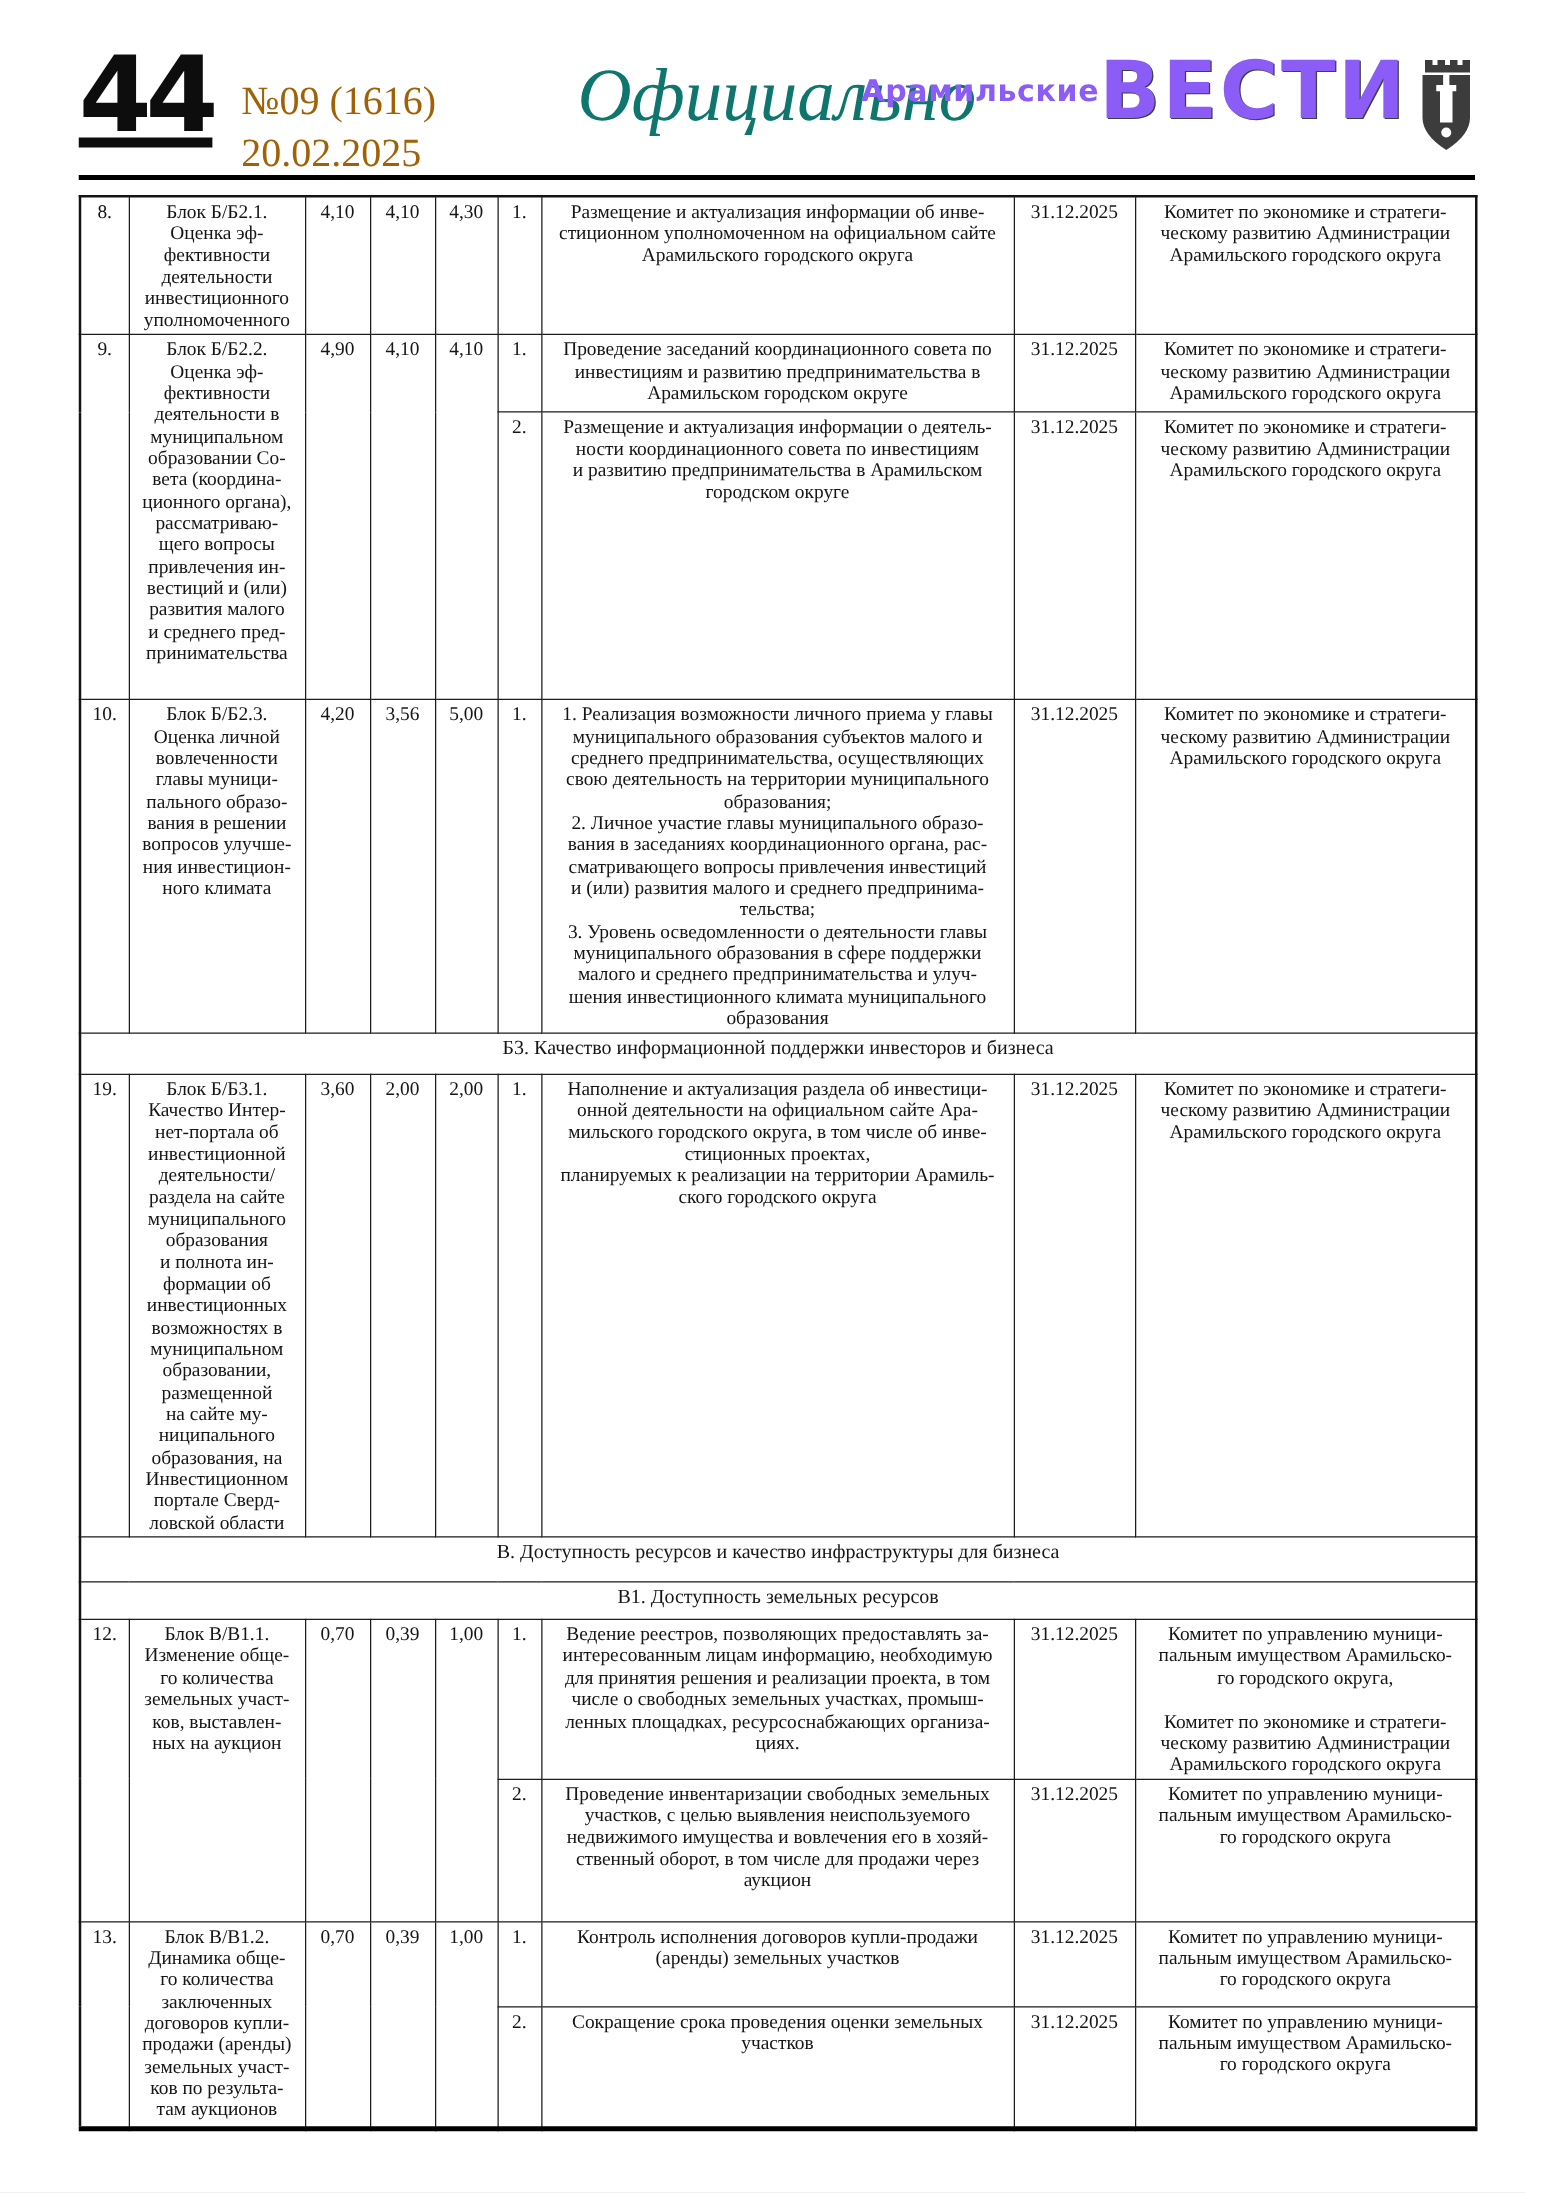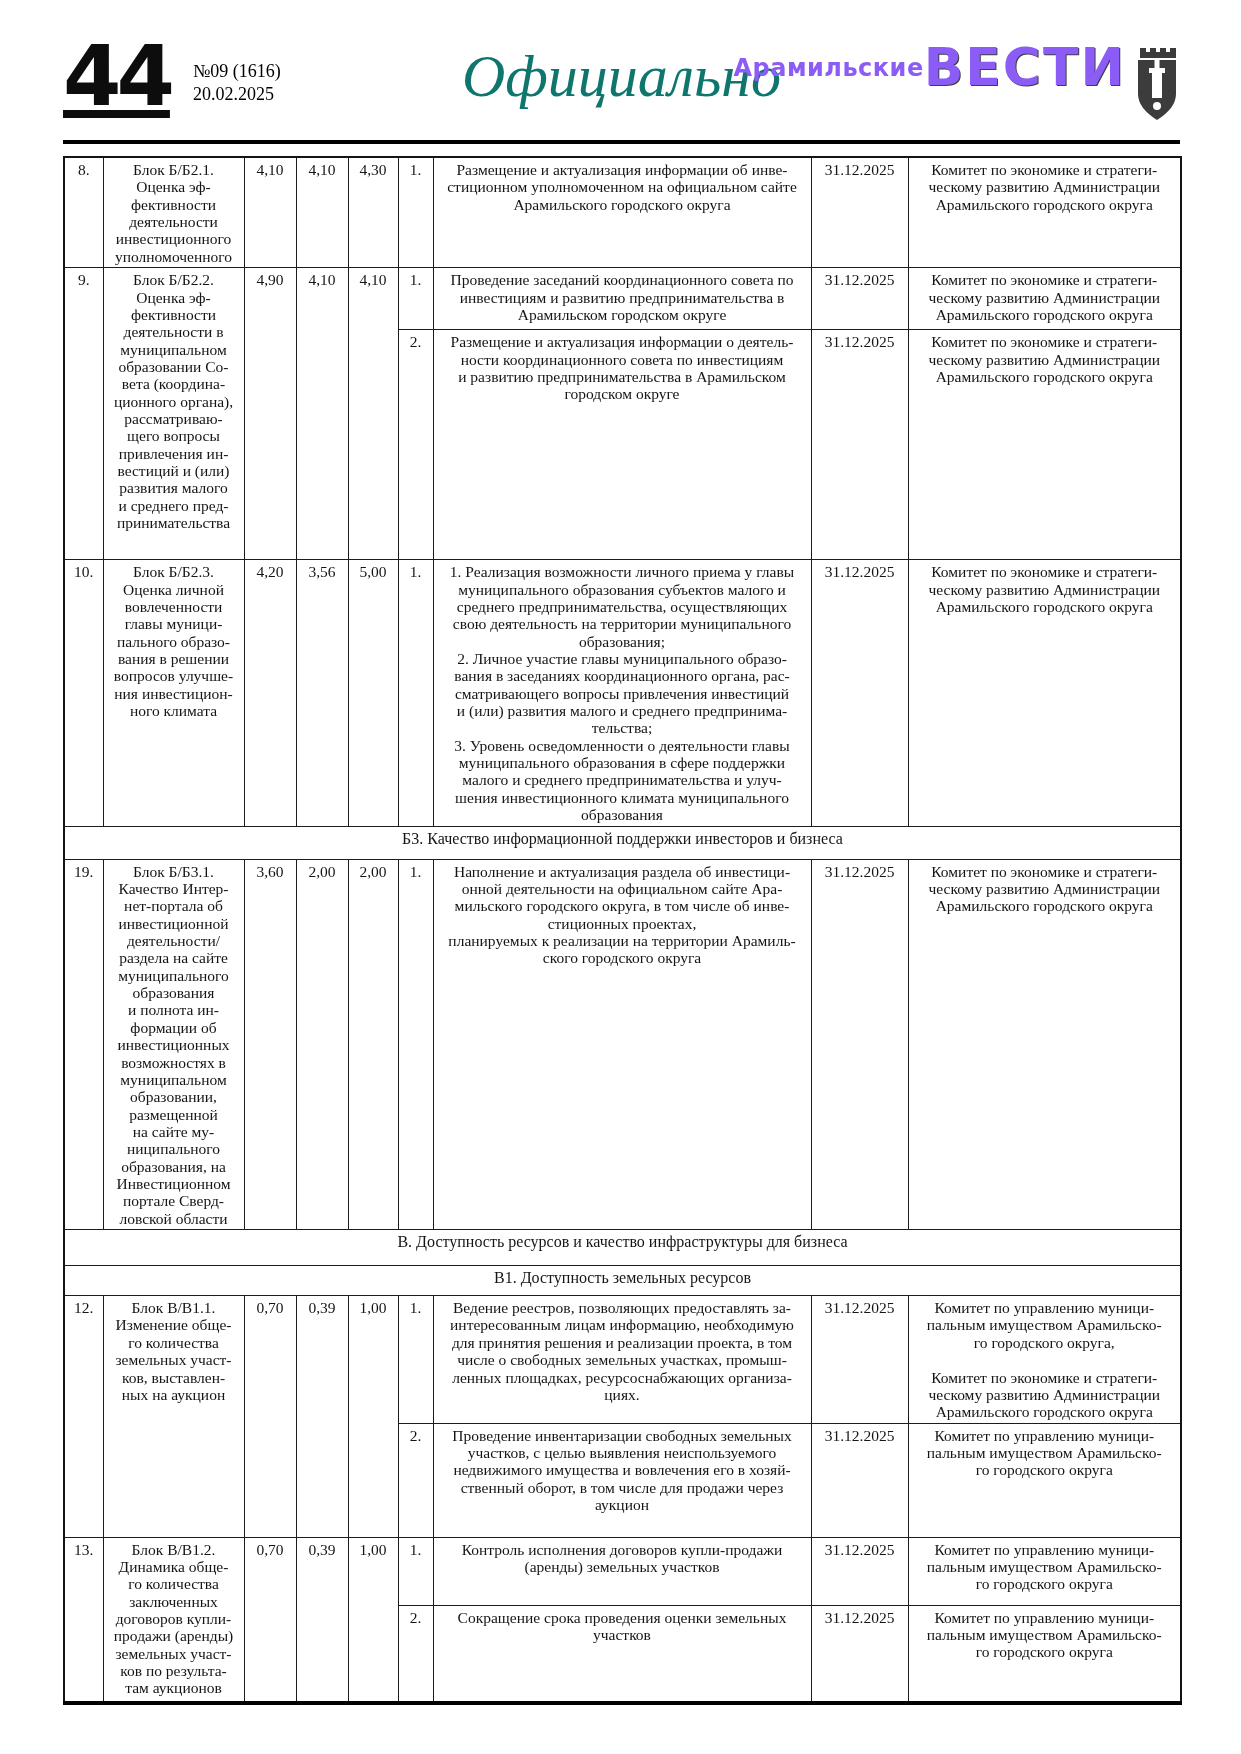--- a/index.html
+++ b/index.html
@@ -16,32 +16,32 @@
   .hdr { position:absolute; top:44px; left:63px; width:1117px; height:90px; }
   .page-num {
     position:absolute; left:0; top:-10px;
     font-family:"DejaVu Sans", sans-serif;
     font-weight:bold; font-size:84px; line-height:1; letter-spacing:-5px;
     color:#0d0d0d;
     text-decoration:underline;
   }
   .issue-block {
     position:absolute; left:130px; top:16px;
-    font-size:18px; line-height:1.3; color:#000000;
+    font-size:32px; line-height:1.3; color:#a16207;
   }
   .gazette-title {
     position:absolute; left:50%; top:2px; transform:translateX(-50%);
     font-style:italic; font-size:60px; line-height:1;
     color:#0f766e; white-space:nowrap;
   }
   .brand { position:absolute; right:0; top:0; display:flex; align-items:flex-start; gap:8px; }
   .brand-text { display:flex; flex-direction:row; align-items:center;
     font-family:"DejaVu Sans", sans-serif; font-weight:bold; color:#8b5cf6; }
   .brand-top { font-size:24px; line-height:1; letter-spacing:0.5px; }
-  .brand-bottom { font-size:52px; line-height:0.92; letter-spacing:2px;
+  .brand-bottom { font-size:64px; line-height:0.92; letter-spacing:2px;
     text-shadow:1px 1px 0 #3f3f3f;text-align:center; }
   .crest { width:46px; height:76px; margin-top:2px; }
   .hdr-rule { position:absolute; top:140px; left:63px; width:1117px; height:4px; background:#000; }
 
   
   table.main {
     position:absolute; top:156px; left:63px;
     width:1117px; border-collapse:collapse; table-layout:fixed;
     font-size:15.5px; line-height:1.12;
     border:2px solid #141414; border-bottom:4px solid #000;

